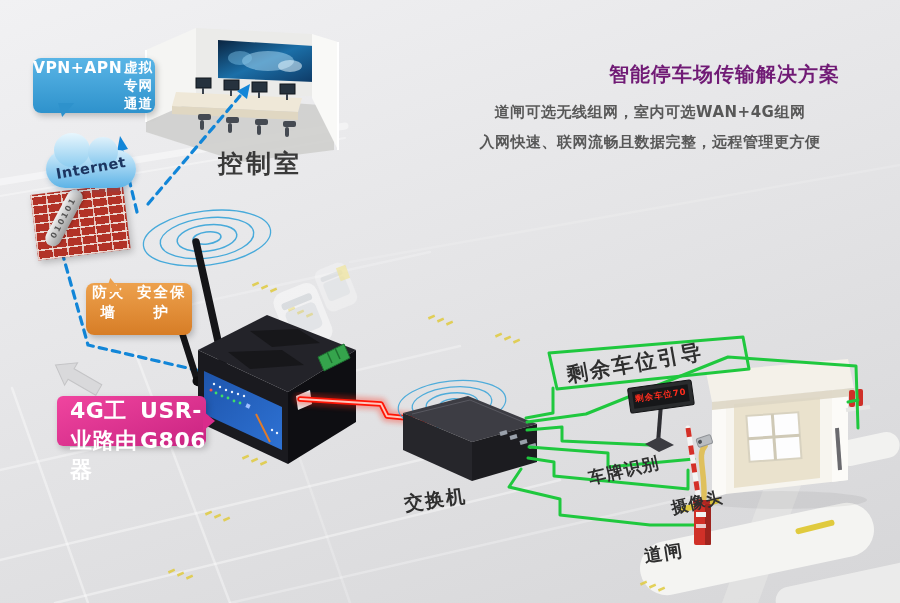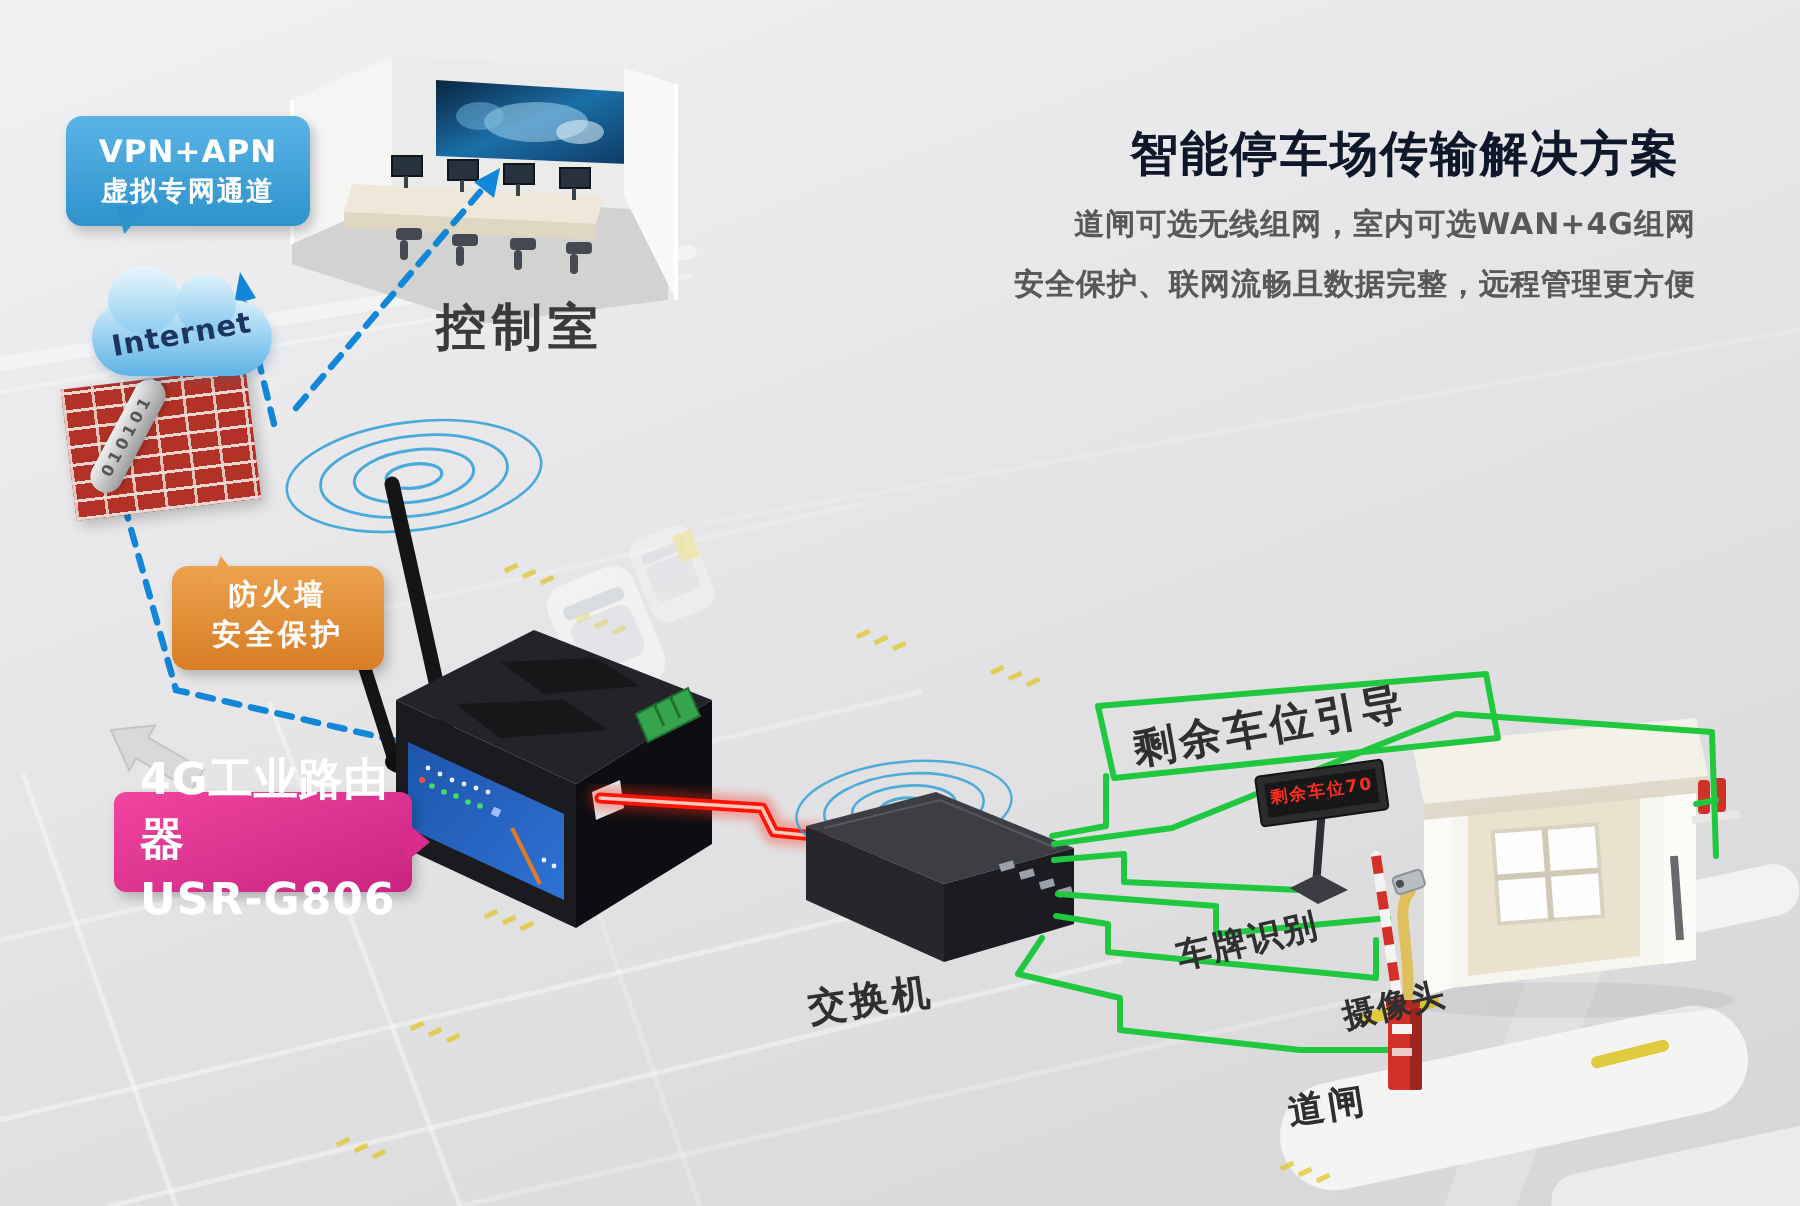--- a/index.html
+++ b/index.html
@@ -4,21 +4,21 @@
 <style>
   html,body{margin:0;padding:0;}
   body{
     width:900px;height:603px;position:relative;overflow:hidden;
     font-family:"DejaVu Sans","Liberation Sans",sans-serif;
     background:linear-gradient(160deg,#f1f1f3 0%,#e6e6e8 42%,#d6d6d8 100%);
   }
   svg{position:absolute;left:0;top:0;}
   
   .bubble{position:absolute;color:#fff;font-weight:bold;text-align:center;border-radius:8px;
-    display:flex;flex-direction:column;justify-content:center;line-height:1.35;
+    display:flex;flex-direction:row;justify-content:center;line-height:1.35;
     box-shadow:2px 3px 6px rgba(0,0,0,.22);z-index:6;}
   #vpn-bubble{left:33px;top:58px;width:122px;height:55px;
     background:linear-gradient(180deg,#5ab5e6,#2e92cc);}
   #vpn-bubble::after{content:"";position:absolute;left:22px;bottom:-12px;
     border:8px solid transparent;border-top:14px solid #2e92cc;transform:skewX(-16deg);}
   #vpn-bubble .l1{font-size:15.5px;letter-spacing:.5px;}
   #vpn-bubble .l2{font-size:13.5px;letter-spacing:1px;}
   #fw-bubble{left:86px;top:253px;width:106px;height:52px;
     background:linear-gradient(180deg,#eda14d,#d77d26);margin-top:30px;}
   #fw-bubble::before{content:"";position:absolute;left:17px;top:-13px;
@@ -46,22 +46,22 @@
     background-image:
       repeating-linear-gradient(0deg,rgba(238,222,216,.95) 0 1.5px,transparent 1.5px 9px),
       repeating-linear-gradient(90deg,rgba(238,222,216,.85) 0 1.5px,transparent 1.5px 15px);
     box-shadow:2px 3px 7px rgba(0,0,0,.22);}
   #fw-tube{position:absolute;left:33px;top:210px;width:62px;height:16px;z-index:2;
     transform:rotate(-62deg);background:linear-gradient(180deg,#f0f0f0,#9c9c9c);
     border-radius:8px;font-size:8px;color:#555;letter-spacing:2px;text-align:center;
     line-height:16px;font-weight:bold;box-shadow:1px 1px 3px rgba(0,0,0,.25);}
   
   #title{position:absolute;left:500px;top:61px;width:340px;text-align:right;z-index:5;
-    font-size:24px;font-weight:bold;color:#0f172a;letter-spacing:1px;}
-  #desc{position:absolute;left:452px;top:97px;width:396px;text-align:right;z-index:5;
+    font-size:20px;font-weight:bold;color:#701a75;letter-spacing:1px;}
+  #desc{position:absolute;left:452px;top:97px;width:396px;text-align:center;z-index:5;
     font-size:15px;font-weight:bold;color:#585858;letter-spacing:.5px;line-height:30px;}
   
   .dlabel{position:absolute;font-weight:bold;color:#2f2f2f;white-space:nowrap;z-index:5;}
   #control-room-label{left:212px;top:147px;width:96px;text-align:center;font-size:25px;letter-spacing:3px;color:#3a3a3a;}
   #switch-label{left:404px;top:487px;font-size:19px;letter-spacing:2px;transform:rotate(-8deg);}
   #guidance-label{left:566px;top:349px;font-size:21px;letter-spacing:2px;transform:rotate(-10deg);}
   #plate-label{left:588px;top:459px;font-size:17px;letter-spacing:1px;transform:rotate(-13deg);}
   #camera-label{left:671px;top:492px;font-size:16.5px;letter-spacing:1px;transform:rotate(-13deg);}
   #barrier-label{left:644px;top:541px;font-size:18px;letter-spacing:2px;transform:rotate(-9deg);}
   #led-text{position:absolute;left:630px;top:390px;width:62px;text-align:center;z-index:5;
@@ -349,21 +349,21 @@
 </div>
 
 <div class="bubble" id="router-label">
   <span>4G工业路由器</span>
   <span>USR-G806</span>
 </div>
 
 <div id="title">智能停车场传输解决方案</div>
 <div id="desc">
   <div>道闸可选无线组网，室内可选WAN+4G组网</div>
-  <div>安全保护、联网流畅且数据完整，远程管理更方便</div>
+  <div>入网快速、联网流畅且数据完整，远程管理更方便</div>
 </div>
 
 <div class="dlabel" id="control-room-label">控制室</div>
 <div class="dlabel" id="switch-label">交换机</div>
 <div class="dlabel" id="guidance-label">剩余车位引导</div>
 <div class="dlabel" id="plate-label">车牌识别</div>
 <div class="dlabel" id="camera-label">摄像头</div>
 <div class="dlabel" id="barrier-label">道闸</div>
 <div id="led-text">剩余车位70</div>
 

